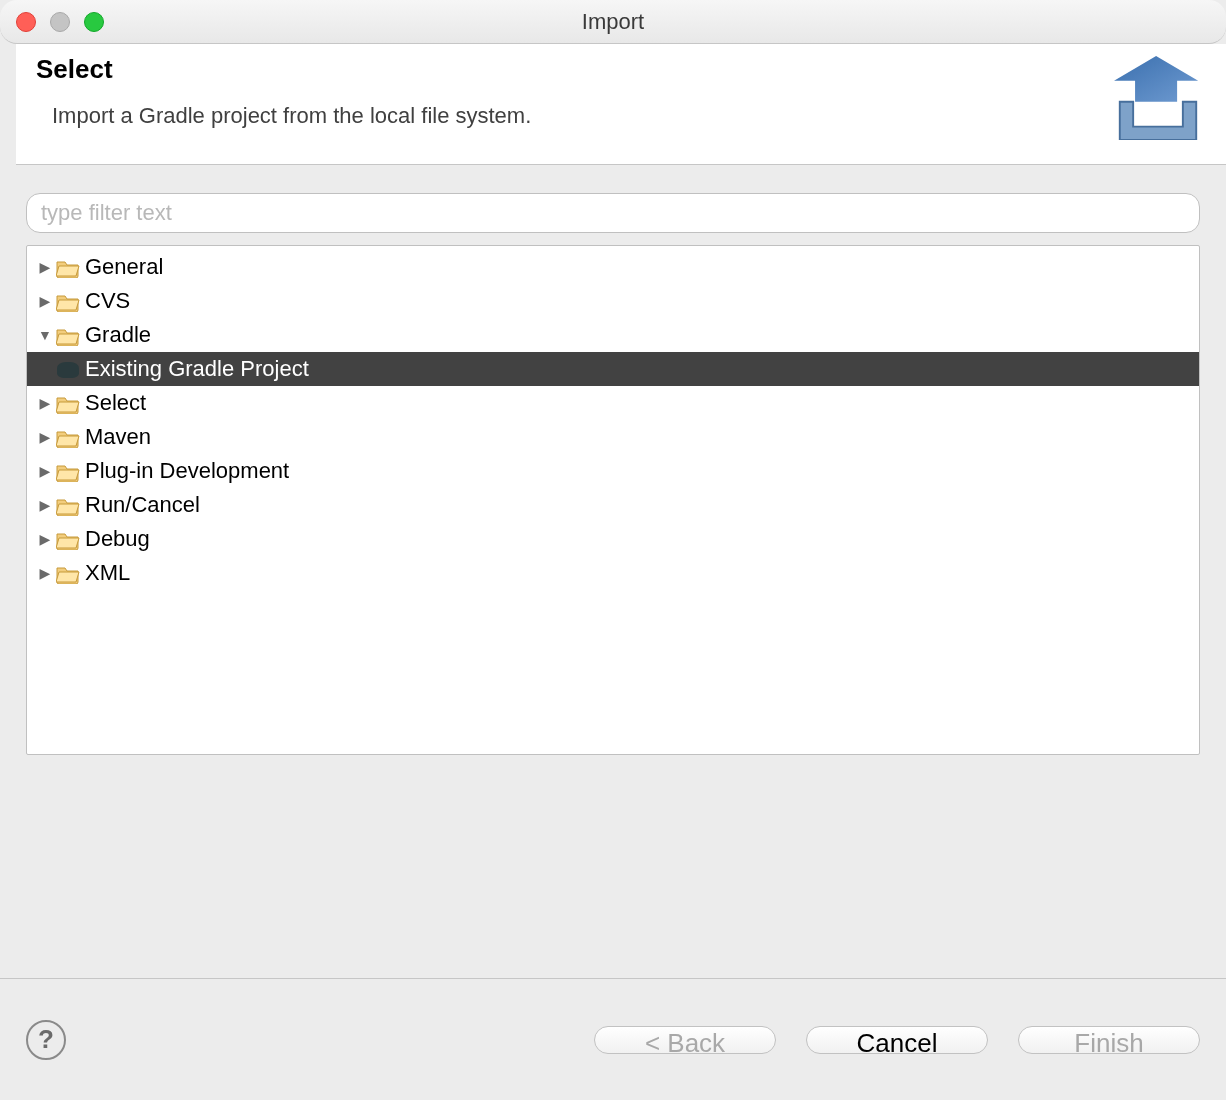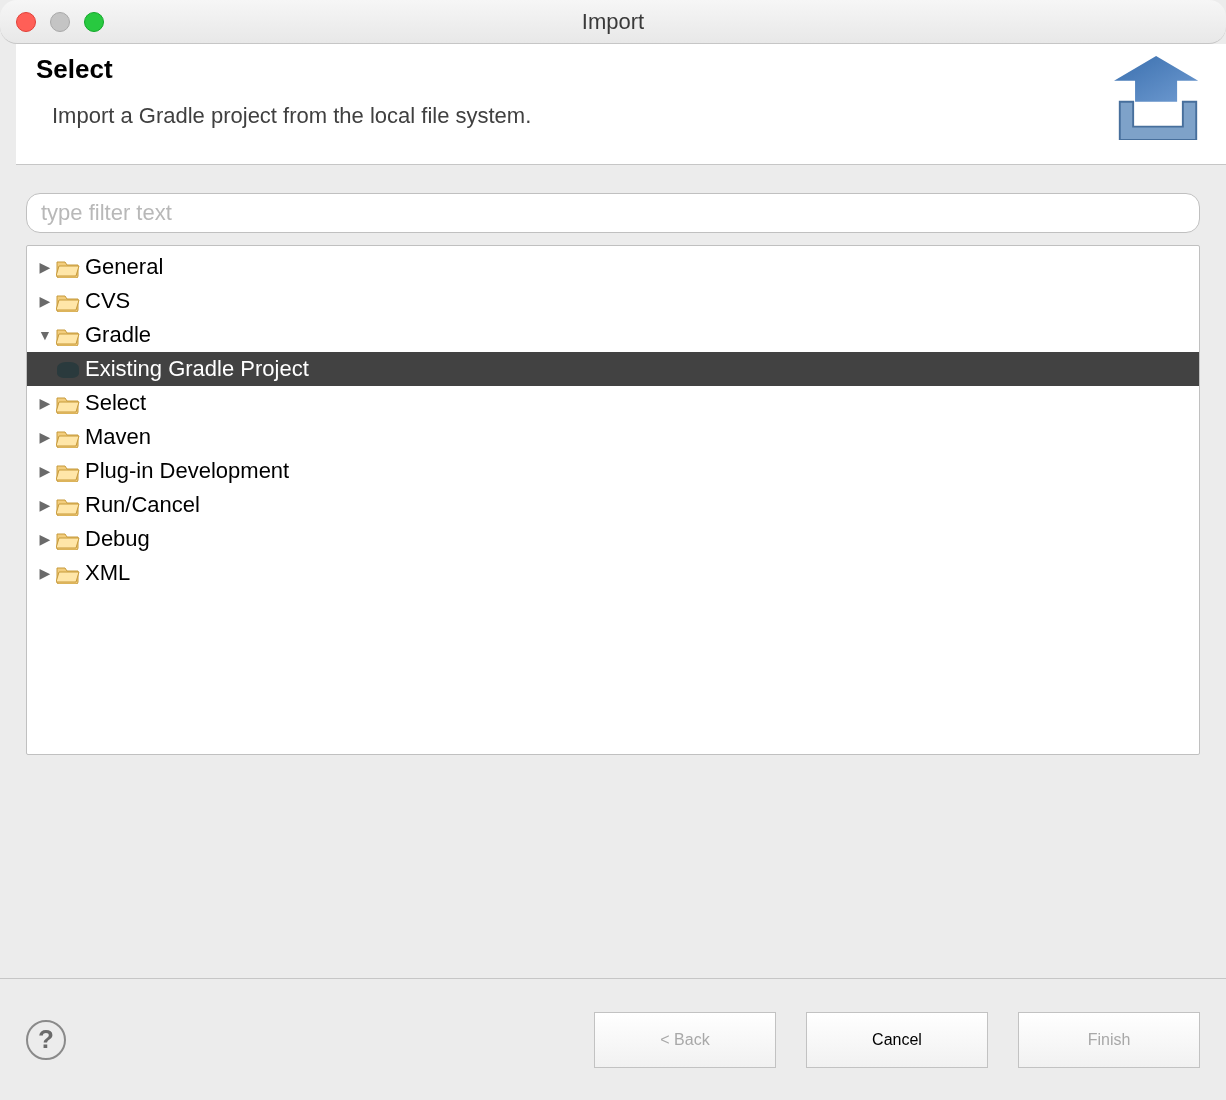--- a/index.html
+++ b/index.html
@@ -166,23 +166,23 @@
     justify-content: center;
     background: transparent;
   }
   .btn-row {
     margin-left: auto;
     display: flex;
     gap: 30px;
   }
   .btn {
     width: 182px;
-    height: 56px;
-    font-size: 16px;
-    border-radius: 0;
+    height: 28px;
+    font-size: 26px;
+    border-radius: 20px;
     border: 1px solid #c2c2c2;
     background: linear-gradient(#ffffff, #f1f1f1);
     color: #000;
   }
   .btn:disabled {
     color: #a8a8a8;
   }
   .btn.primary {
     background: linear-gradient(#53a8ff, #1f78ff);
     border: 1px solid #1766e6;

